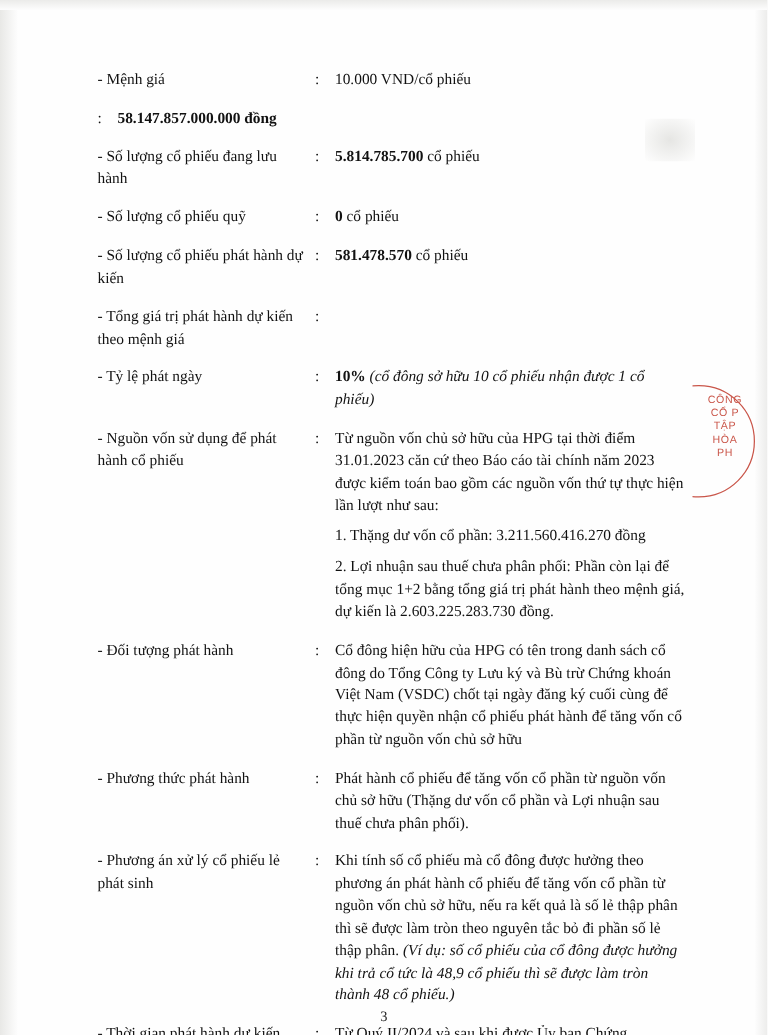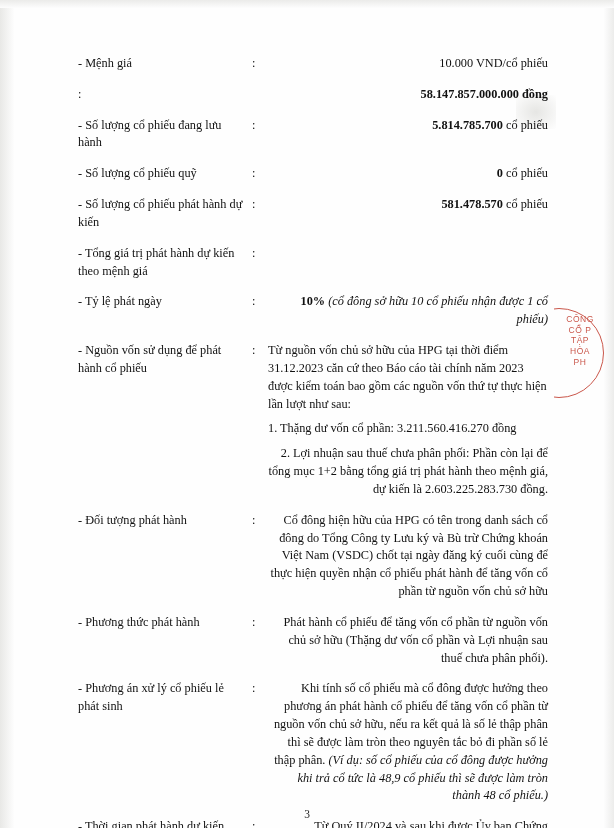--- a/index.html
+++ b/index.html
@@ -67,21 +67,20 @@
   .value {
     flex: 1 1 auto;
     font-size: 12.3px;
     line-height: 1.45;
   }
   .value p {
     margin: 0 0 7px 0;
   }
   .value p:last-child {
     margin-bottom: 0;
-    text-align: right;
   }
   b { font-weight: bold; }
   i { font-style: italic; }
   .page-number {
     position: absolute;
     left: 0;
     right: 0;
     bottom: 8px;
     text-align: center;
     font-size: 11.5px;
@@ -182,21 +181,21 @@
         <div class="label">- Tỷ lệ phát ngày</div>
         <div class="colon">:</div>
         <div class="value">
           <p><b>10% </b><i>(cổ đông sở hữu 10 cổ phiếu nhận được 1 cổ phiếu)</i></p>
         </div>
       </div>
       <div class="row">
         <div class="label">- Nguồn vốn sử dụng để phát hành cổ phiếu</div>
         <div class="colon">:</div>
         <div class="value">
-          <p><span>Từ nguồn vốn chủ sở hữu của HPG tại thời điểm 31.12.2023 căn cứ theo Báo cáo tài chính năm 2023 được kiểm toán bao gồm các nguồn vốn thứ tự thực hiện lần lượt như sau:</span></p>
+          <p><span>Từ nguồn vốn chủ sở hữu của HPG tại thời điểm 31.01.2023 căn cứ theo Báo cáo tài chính năm 2023 được kiểm toán bao gồm các nguồn vốn thứ tự thực hiện lần lượt như sau:</span></p>
           <p><span>1. Thặng dư vốn cổ phần:      3.211.560.416.270 đồng</span></p>
           <p><span>2. Lợi nhuận sau thuế chưa phân phối: Phần còn lại để tổng mục 1+2 bằng tổng giá trị phát hành theo mệnh giá, dự kiến là 2.603.225.283.730 đồng.</span></p>
         </div>
       </div>
       <div class="row">
         <div class="label">- Đối tượng phát hành</div>
         <div class="colon">:</div>
         <div class="value">
           <p><span>Cổ đông hiện hữu của HPG có tên trong danh sách cổ đông do Tổng Công ty Lưu ký và Bù trừ Chứng khoán Việt Nam (VSDC) chốt tại ngày đăng ký cuối cùng để thực hiện quyền nhận cổ phiếu phát hành để tăng vốn cổ phần từ nguồn vốn chủ sở hữu</span></p>
         </div>

